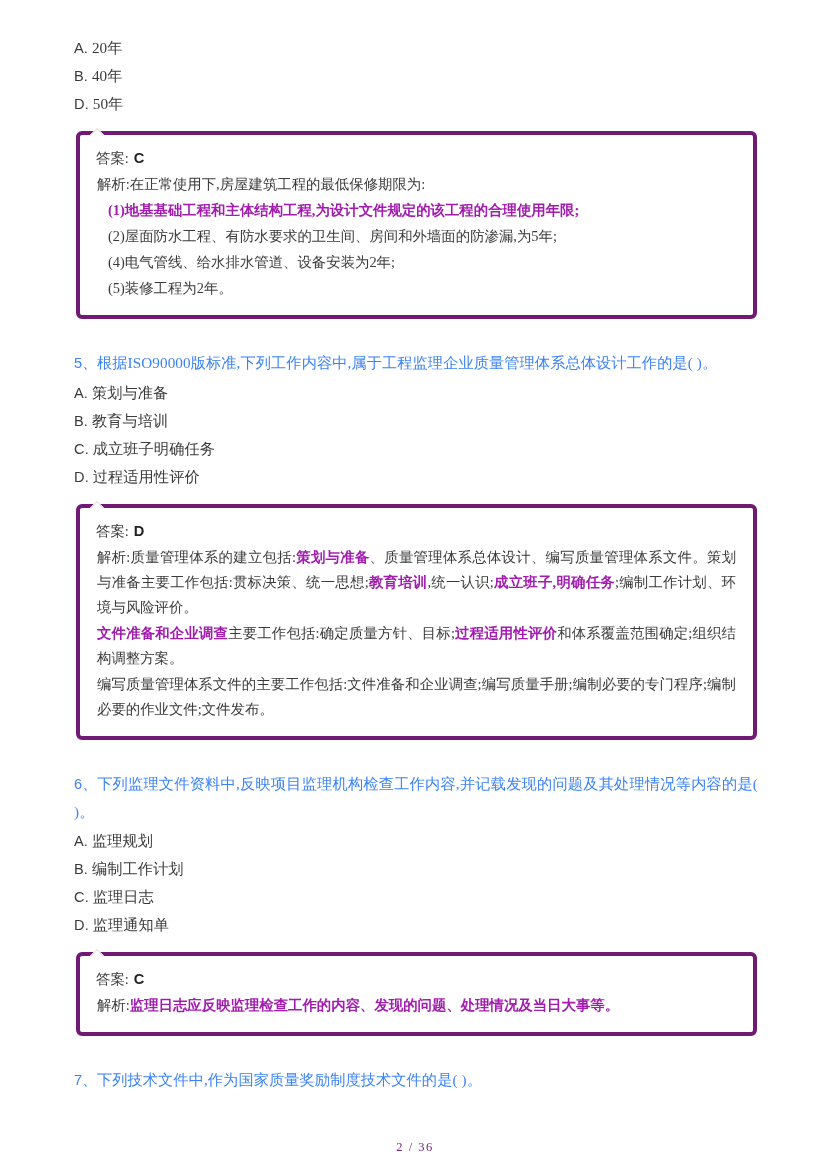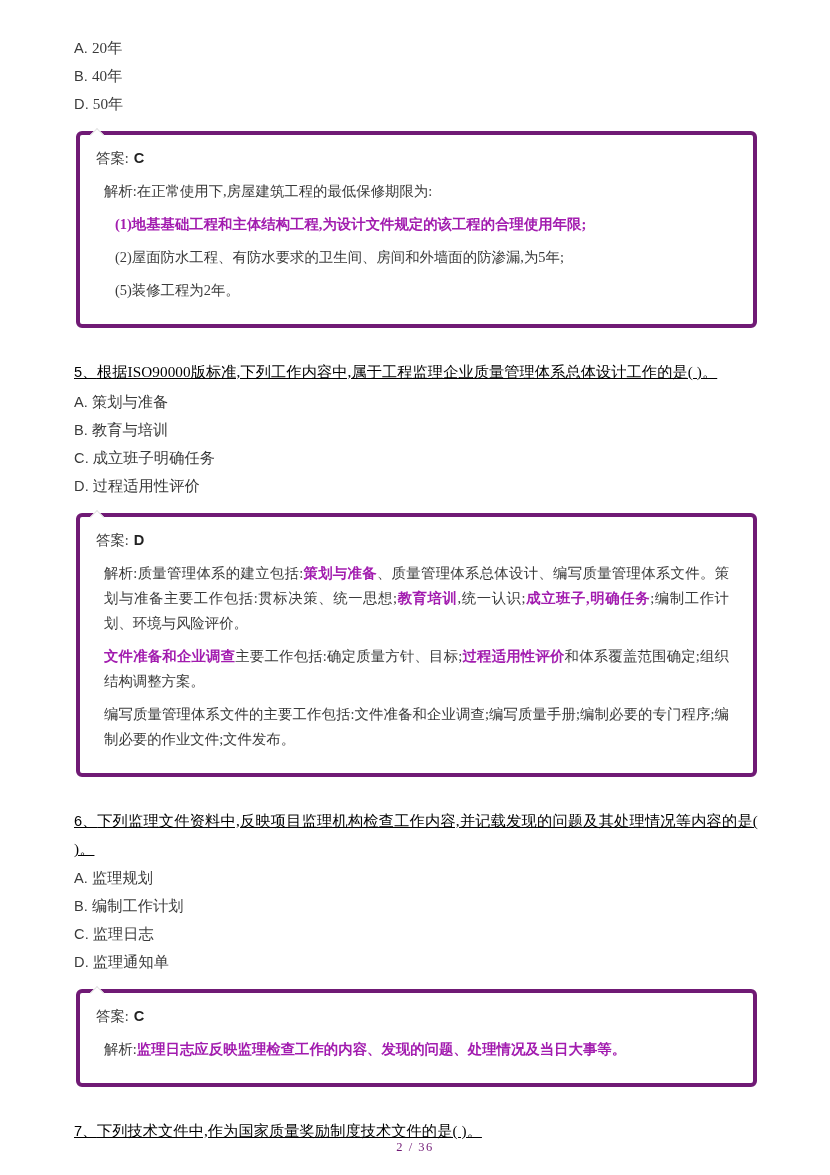--- a/index.html
+++ b/index.html
@@ -27,25 +27,24 @@
     position: absolute;
     left: 74px;
     top: 34px;
     width: 684px;
   }
 
   
   .qstem {
     font-size: 15.2px;
     line-height: 27px;
-    color: #000000;
+    color: #3b82f6;
     text-align: justify;
     margin: 0 0 2px 0;
     letter-spacing: 0.1px;
-    text-decoration: underline;
   }
   .qnum {
     font-family: "Liberation Sans", sans-serif;
     font-size: 14.6px;
   }
 
   
   .option {
     font-size: 15.2px;
     line-height: 27px;
@@ -92,21 +91,21 @@
     font-family: "Liberation Sans", sans-serif;
     font-weight: bold;
     font-size: 14.6px;
     color: #222222;
     padding-left: 5px;
   }
   .exp-line {
     font-size: 14.4px;
     line-height: 25px;
     color: #3a3a3a;
-    margin: 8px;
+    margin: 1px;
     text-align: justify;
   }
   .exp-line b { font-weight: bold; color: #a21caf; }
   .exp-indent { text-indent: 0; padding-left: 11px; }
 
   .gap-after-card { height: 30px; }
 
   
   .footer {
     position: absolute;
@@ -134,20 +133,21 @@
 
     <div class="answer-card">
       <span class="notch"></span>
       <p class="ans-line">
         <span class="ans-label">答案:</span><span class="ans-value">C</span>
       </p>
       <div>
           <p class="exp-line"><span>解析:在正常使用下,房屋建筑工程的最低保修期限为:</span></p>
           <p class="exp-line exp-indent"><b>(1)地基基础工程和主体结构工程,为设计文件规定的该工程的合理使用年限;</b></p>
           <p class="exp-line exp-indent"><span>(2)屋面防水工程、有防水要求的卫生间、房间和外墙面的防渗漏,为5年;</span></p>
+          <p class="exp-line exp-indent"><span>(4)电气管线、给水排水管道、设备安装为2年;</span></p>
           <p class="exp-line exp-indent"><span>(5)装修工程为2年。</span></p>
         </div>
     </div>
 
     <div class="gap-after-card"></div>
 
     <div>
       <p class="qstem"><span class="qnum">5、</span><span>根据ISO90000版标准,下列工作内容中,属于工程监理企业质量管理体系总体设计工作的是(      )。</span></p>
       <p class="option"><span class="letter">A.</span> <span>策划与准备</span></p>
       <p class="option"><span class="letter">B.</span> <span>教育与培训</span></p>

